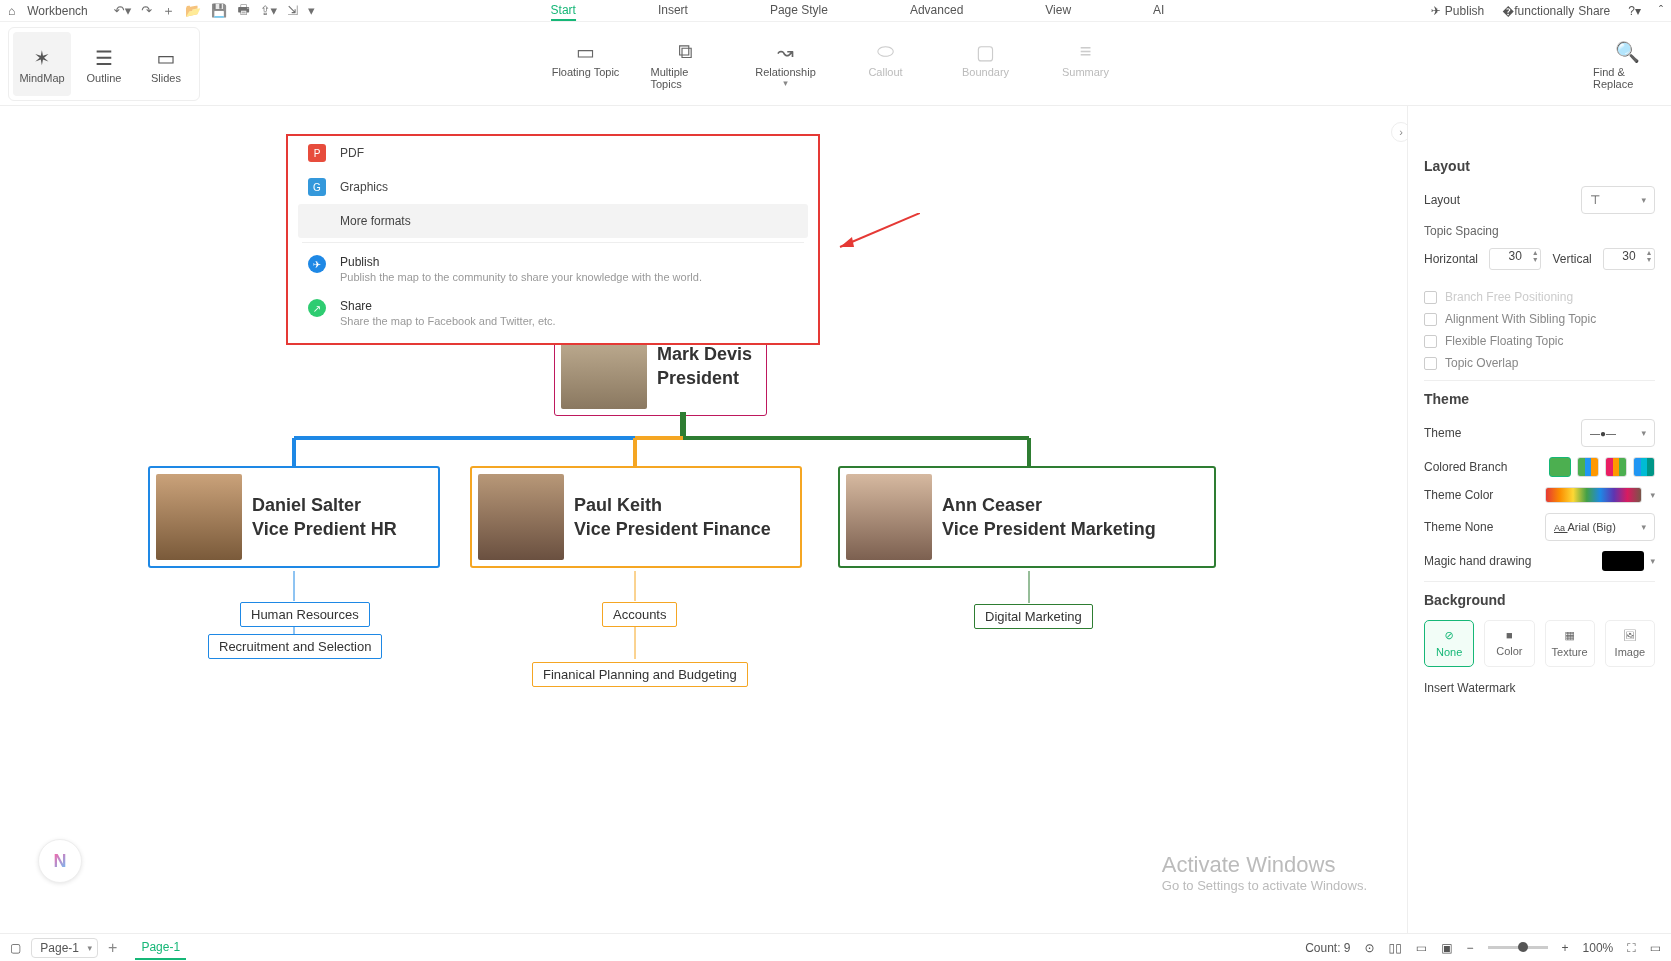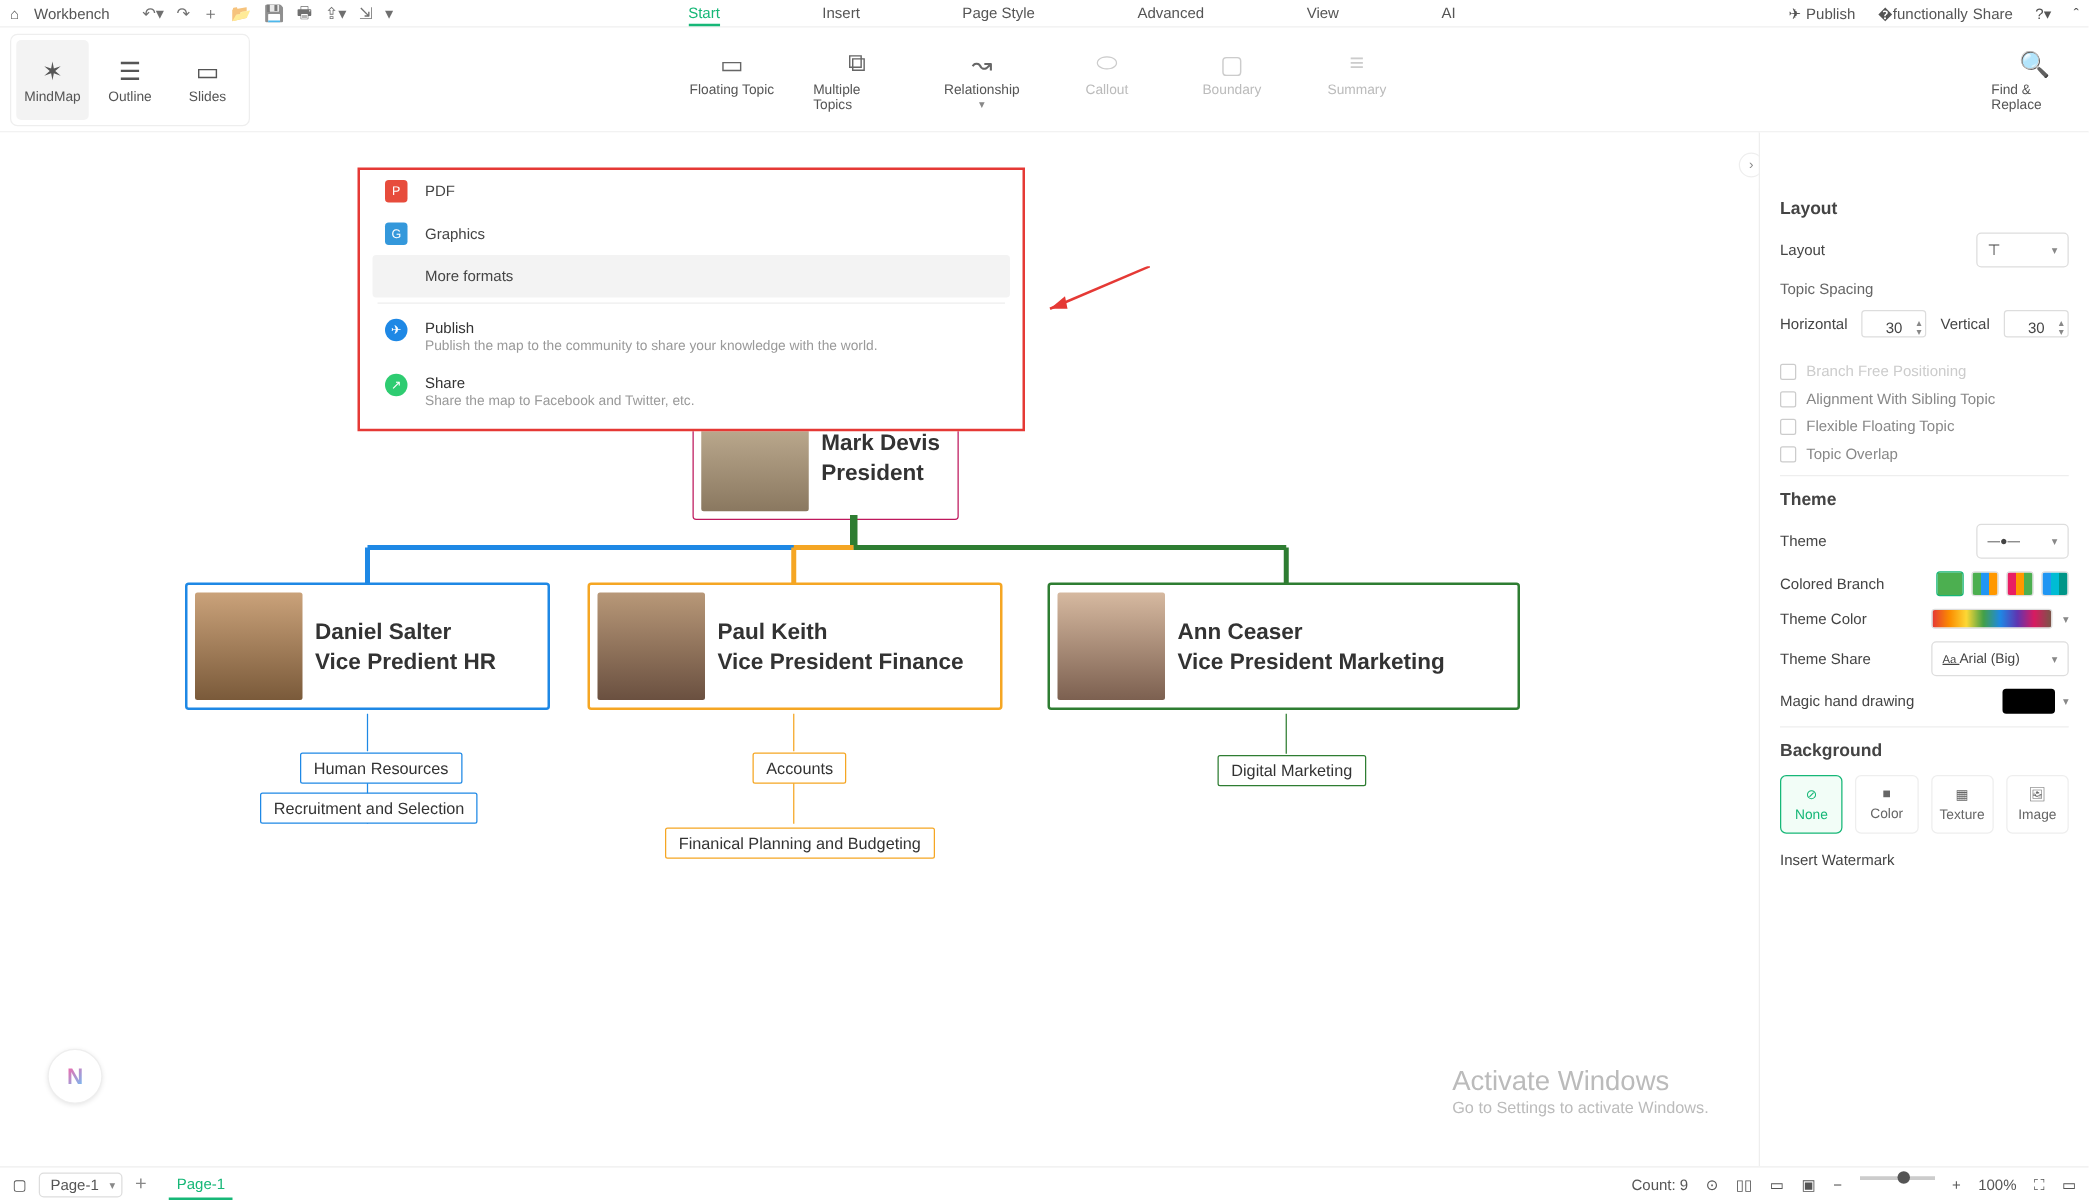--- a/index.html
+++ b/index.html
@@ -38,37 +38,37 @@
 .export-popup .circ { width: 18px; height: 18px; border-radius: 50%; display: flex; align-items: center; justify-content: center; color: #fff; font-size: 10px; flex-shrink: 0; }
 .arrow { position: absolute; left: 830px; top: 107px; width: 90px; height: 40px; }
 .node { position: absolute; background: #fff; border-radius: 3px; display: flex; align-items: center; padding: 6px 14px 6px 6px; gap: 10px; }
 .node .photo { width: 86px; height: 86px; background: #ddd; border-radius: 2px; flex-shrink: 0; }
 .node .text { font-weight: bold; font-size: 18px; line-height: 1.35; }
 .small-node { position: absolute; background: #fff; border: 1px solid #bbb; border-radius: 2px; font-size: 13px; padding: 4px 10px; text-align: center; }
 .right-panel { position: absolute; right: 0; top: 106px; width: 264px; bottom: 28px; border-left: 1px solid #eee; background: #fff; display: flex; }
 .rp-body { flex: 1; padding: 14px 16px; overflow: hidden; font-size: 12px; color: #444; }
 .rp-body h3 { font-size: 14px; font-weight: 600; margin: 0 0 12px 0; }
 .rp-row { display: flex; justify-content: space-between; align-items: center; margin-bottom: 10px; }
-.rp-input { width: 52px; height: 22px; border: 1px solid #ddd; border-radius: 3px; display: flex; align-items: flex-end; justify-content: center; font-size: 12px; position: relative; }
+.rp-input { width: 52px; height: 22px; border: 1px solid #ddd; border-radius: 3px; display: flex; align-items: flex-start; justify-content: center; font-size: 12px; position: relative; }
 .rp-select { border: 1px solid #ddd; border-radius: 4px; height: 28px; display: flex; align-items: center; justify-content: space-between; padding: 0 8px; font-size: 12px; }
 .chk { display: flex; align-items: center; gap: 8px; color: #888; font-size: 12px; margin-bottom: 8px; }
 .chk .box { width: 13px; height: 13px; border: 1px solid #ccc; border-radius: 2px; }
 .swatch-row { display: flex; gap: 6px; }
 .swatch { width: 22px; height: 20px; border: 1px solid #ddd; border-radius: 3px; }
 .bg-opts { display: flex; gap: 10px; }
 .bg-opt { flex: 1; display: flex; flex-direction: column; align-items: center; gap: 4px; border: 1px solid #eee; border-radius: 5px; padding: 8px 2px; font-size: 11px; color: #666; cursor: pointer; }
 .bg-opt.sel { border-color: #16b777; color: #16b777; background: #f2fdf7; }
 .rp-icons-top { position: absolute; right: 8px; top: 112px; display: flex; gap: 28px; align-items: center; height: 40px; padding: 0 18px; border-bottom: 1px solid #f0f0f0; background: #fff; width: 256px; justify-content: space-around; }
 .rp-icons-top span { font-size: 18px; color: #888; cursor: pointer; }
 .rp-icons-top span.active { color: #16b777; background: #eafaf1; padding: 4px 6px; border-radius: 5px; }
 .statusbar { position: absolute; left: 0; right: 0; bottom: 0; height: 28px; border-top: 1px solid #eee; display: flex; align-items: center; padding: 0 10px; font-size: 12px; color: #555; background: #fff; }
 .page-sel { border: 1px solid #ddd; border-radius: 4px; height: 20px; padding: 0 18px 0 8px; margin: 0 10px; font-size: 12px; display: flex; align-items: center; position: relative; }
 .page-sel::after { content: '▾'; position: absolute; right: 5px; font-size: 9px; color: #888; }
 .page-tab { color: #16b777; border-bottom: 2px solid #16b777; padding: 4px 6px; margin-left: 18px; display: flex; align-items: center; gap: 6px; }
-.sb-right { margin-left: auto; display: flex; align-items: flex-start; gap: 14px; }
+.sb-right { margin-left: auto; display: flex; align-items: center; gap: 14px; }
 .watermark { position: absolute; right: 40px; bottom: 40px; color: #bbb; text-align: left; }
 .watermark .w1 { font-size: 22px; }
 .watermark .w2 { font-size: 13px; }
 .ai-btn { position: absolute; left: 38px; bottom: 50px; width: 44px; height: 44px; border-radius: 50%; background: #fff; border: 1px solid #eee; display: flex; align-items: center; justify-content: center; box-shadow: 0 1px 4px rgba(0,0,0,.1); }
 svg.line { position: absolute; overflow: visible; }
 .color-strip { height: 16px; border: 1px solid #ddd; border-radius: 3px; background: linear-gradient(90deg,#e53935,#fb8c00,#fdd835,#43a047,#1e88e5,#5e35b1,#d81b60,#795548); flex: 1; margin-right: 8px; }
 .chev-sm { font-size: 9px; color: #888; }
 </style>
 </head>
 <body>
@@ -337,21 +337,21 @@
       </div>
     </div>
     <div class="rp-row">
       <span>Theme Color</span>
       <div style="display:flex;align-items:center;width:110px;">
         <div class="color-strip"></div>
         <span class="chev-sm">▾</span>
       </div>
     </div>
     <div class="rp-row">
-      <span>Theme Share</span>
+      <span>Theme None</span>
       <div class="rp-select" style="width:110px;">
         <span style="font-size:11px;"><span style="font-size:9px;text-decoration:underline;">Aa </span><span>Arial (Big)</span></span>
         <span class="chev-sm">▾</span>
       </div>
     </div>
     <div class="rp-row">
       <span>Magic hand drawing</span>
       <div style="display:flex;align-items:center;gap:6px;">
         <div style="width:42px;height:20px;background:#000;border-radius:3px;"></div>
         <span class="chev-sm">▾</span>

